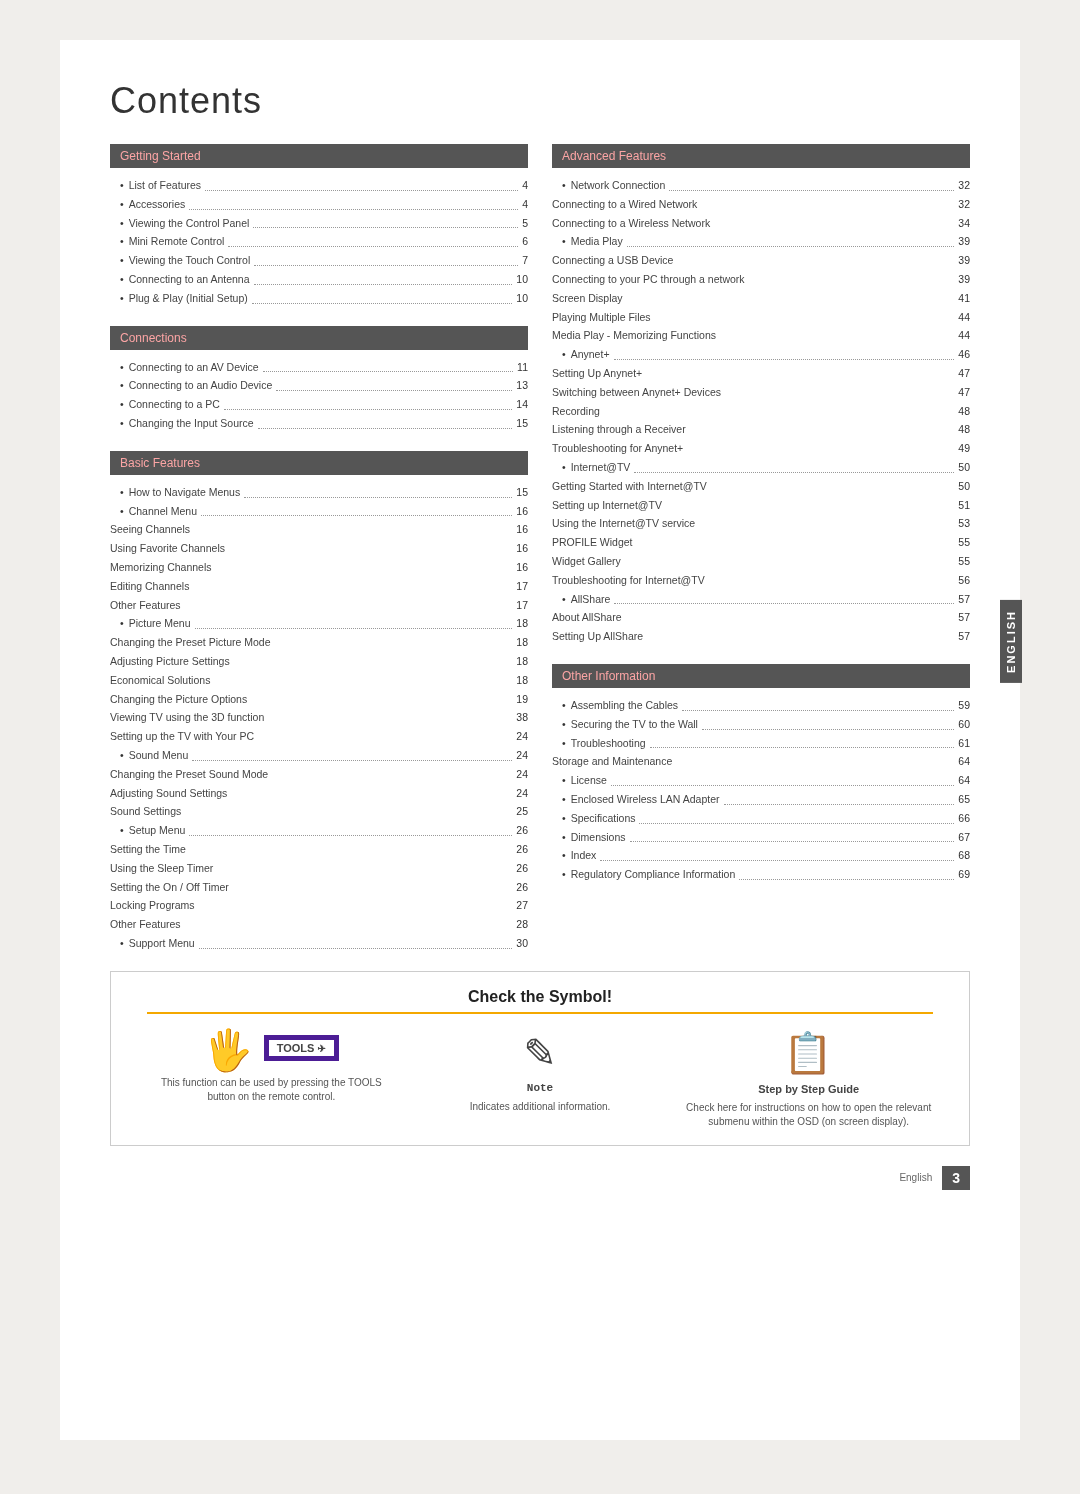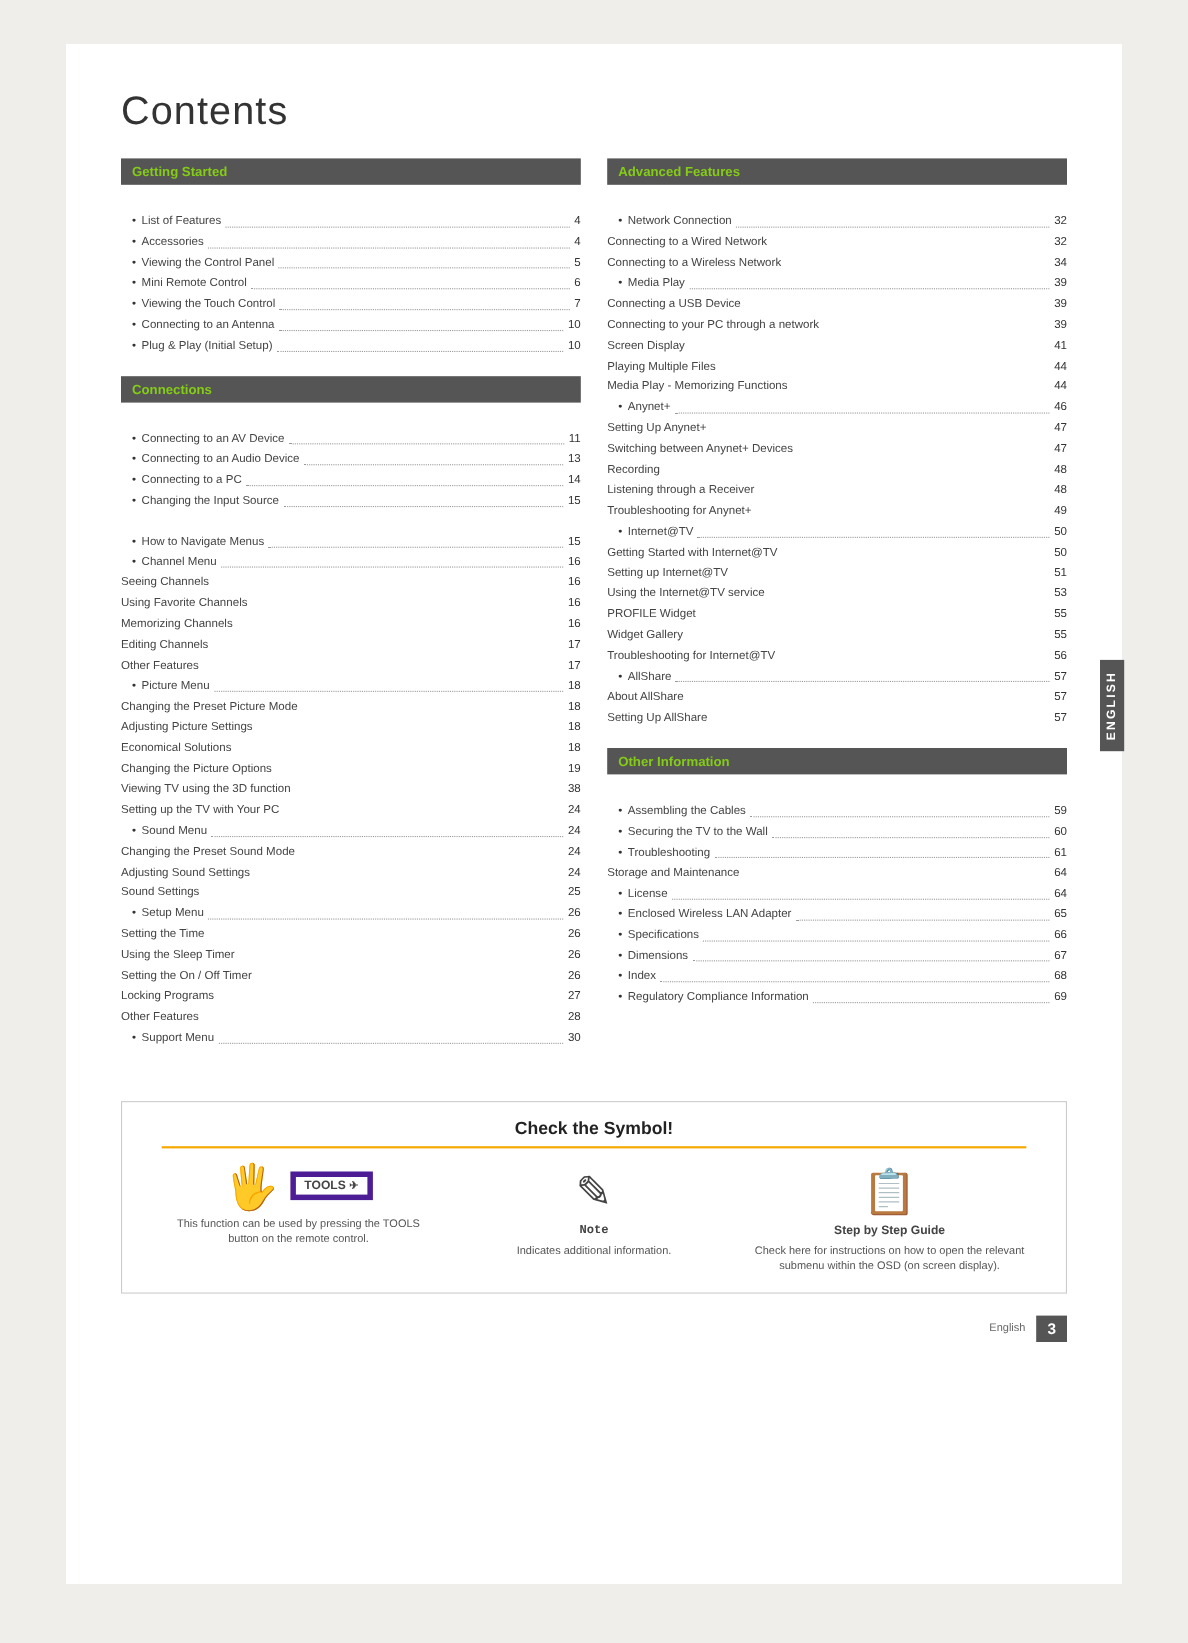--- a/index.html
+++ b/index.html
@@ -28,25 +28,25 @@
     }
     .two-col {
       display: flex;
       gap: 24px;
     }
     .col-left, .col-right {
       flex: 1;
     }
     .section-header {
       background: #555;
-      color: #84cc16;
+      color: #fca5a5;
       font-size: 12px;
-      font-weight: bold;
+      font-weight: normal;
       padding: 5px 10px;
-      margin-bottom: 24px;
+      margin-bottom: 8px;
     }
     .section {
       margin-bottom: 18px;
     }
     .toc-list {
       list-style: none;
       padding: 0;
       margin-bottom: 6px;
     }
     .toc-list li {
@@ -86,21 +86,20 @@
       display: flex;
       justify-content: space-between;
       line-height: 1.7;
     }
     .sub-item-text {
       color: #444;
     }
     
     .check-symbol {
       border: 1px solid #ccc;
-      margin-top: 30px;
       padding: 16px 36px;
     }
     .check-symbol-title {
       text-align: center;
       font-size: 16px;
       font-weight: bold;
       margin-bottom: 16px;
       border-bottom: 2px solid #f4a800;
       padding-bottom: 6px;
       display: inline-block;
@@ -255,20 +254,21 @@
             <div class="toc-entry">
                 <span class="sub-item-text">Changing the Input Source</span>
                 <span class="dots"></span>
                 <span class="page-num">15</span>
               </div>
           </li>
         </ul>
       </div>
 
       <div class="section">
+        <div class="section-header">Basic Features</div>
         <ul class="toc-list">
           <li class="bullet-main">
             <div class="toc-entry">
                 <span class="sub-item-text">How to Navigate Menus</span>
                 <span class="dots"></span>
                 <span class="page-num">15</span>
               </div>
           </li>
           <li class="bullet-main">
             <div class="toc-entry">

